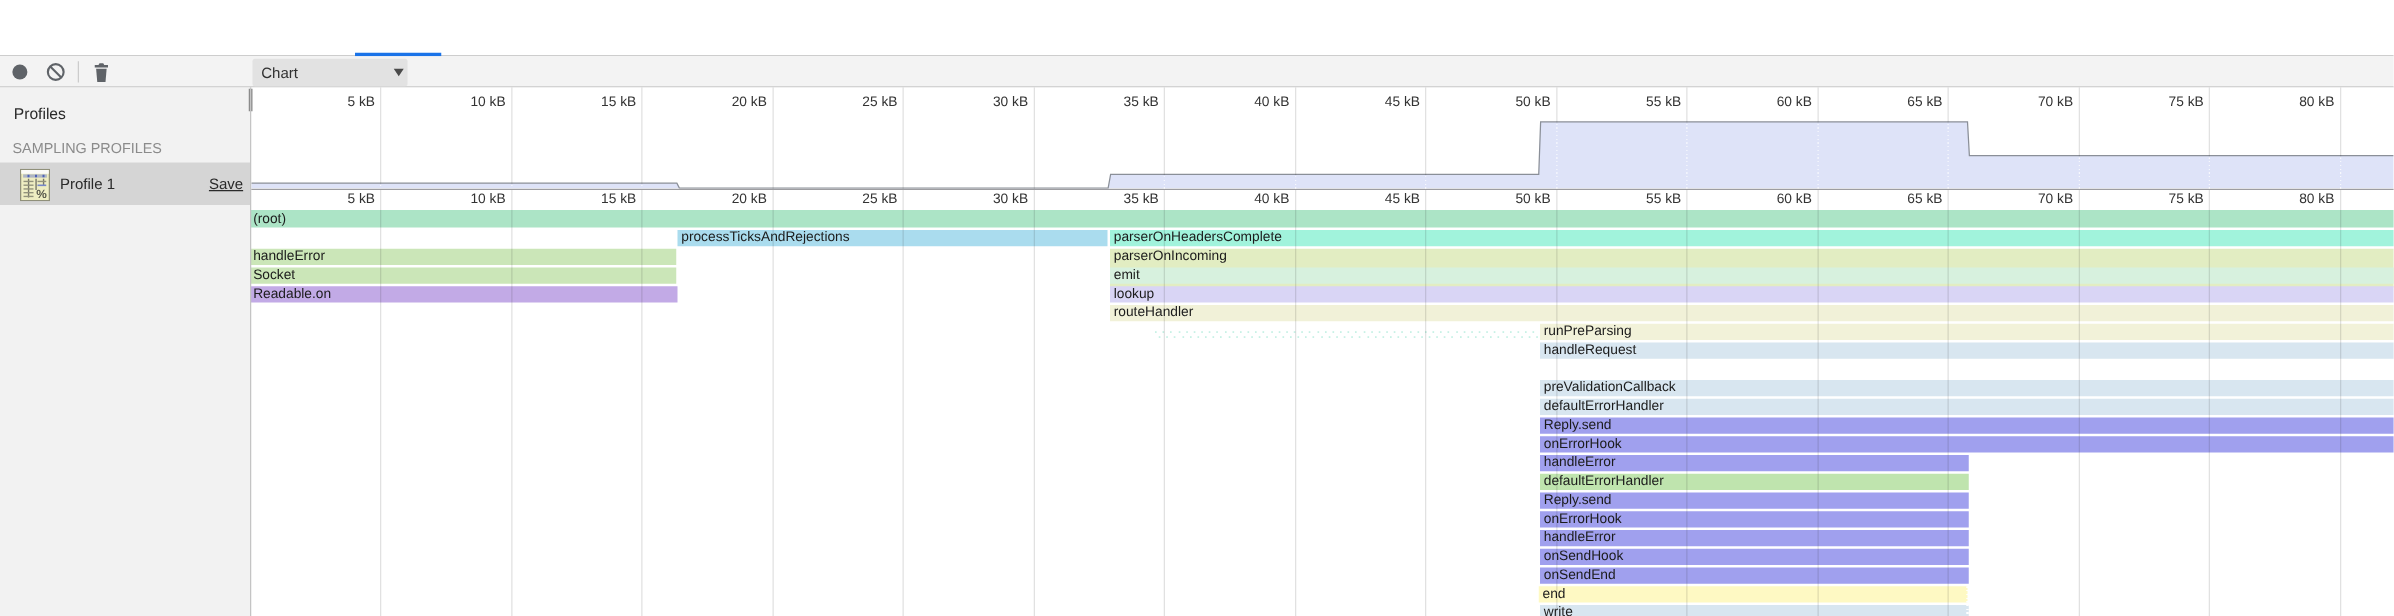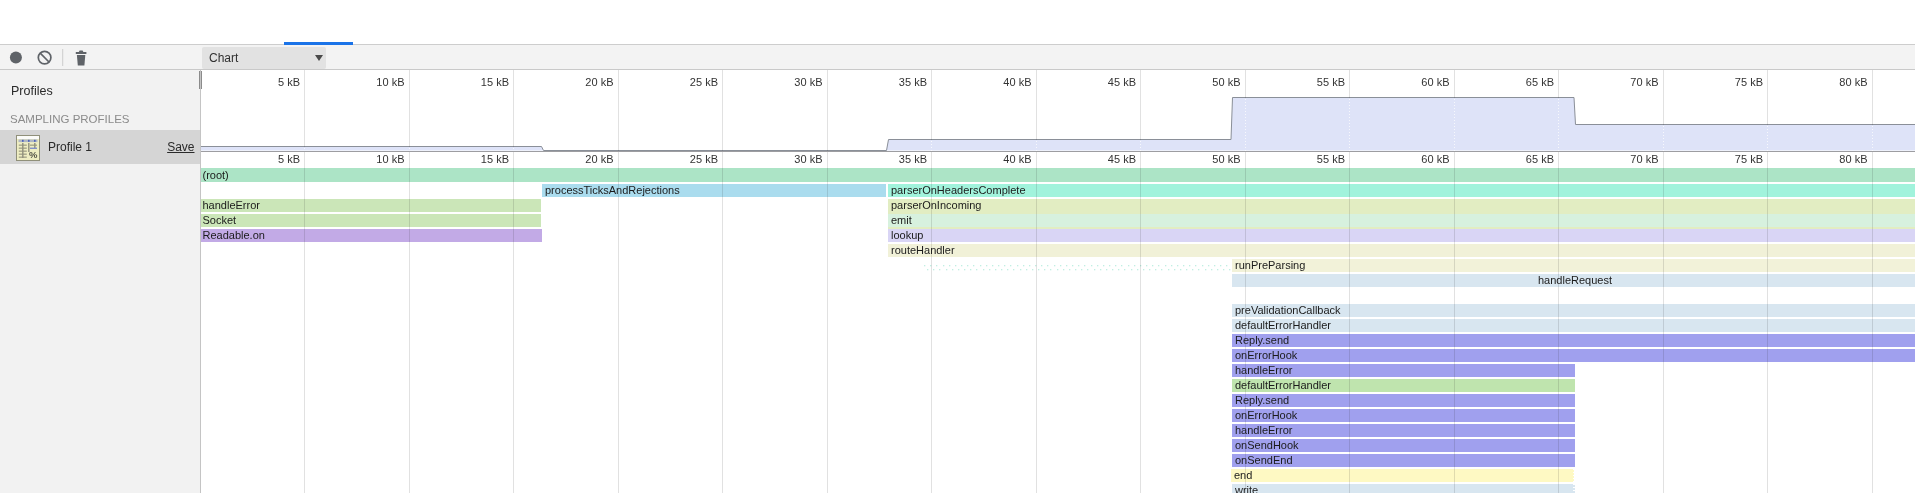--- a/index.html
+++ b/index.html
@@ -203,21 +203,21 @@
       <rect x="320" y="6" width="1.3" height="1.3" fill="#b5ecdd" fill-opacity="0.85"></rect>
       <rect x="323" y="10" width="1.3" height="1.3" fill="#b5ecdd" fill-opacity="0.85"></rect>
       <rect x="326" y="6" width="1.3" height="1.3" fill="#b5ecdd" fill-opacity="0.85"></rect>
       <rect x="329" y="10" width="1.3" height="1.3" fill="#b5ecdd" fill-opacity="0.85"></rect>
       <rect x="332" y="6" width="1.3" height="1.3" fill="#b5ecdd" fill-opacity="0.85"></rect>
       <rect x="335" y="10" width="1.3" height="1.3" fill="#b5ecdd" fill-opacity="0.85"></rect>
       <rect x="338" y="6" width="1.3" height="1.3" fill="#b5ecdd" fill-opacity="0.85"></rect>
       <rect x="341" y="10" width="1.3" height="1.3" fill="#b5ecdd" fill-opacity="0.85"></rect>
     </svg>
 <div class="bar" style="left:1232.0px;top:217.0px;width:683.0px;height:13.0px;background-color:#f2f2d9;">runPreParsing</div>
-<div class="bar" style="left:1232.0px;top:232.0px;width:683.0px;height:13.0px;background-color:#d8e6f0;text-align:center;">handleRequest</div>
+<div class="bar" style="left:1232.0px;top:232.0px;width:683.0px;height:13.0px;background-color:#d8e6f0;">handleRequest</div>
 <div class="bar" style="left:1232.0px;top:262.0px;width:683.0px;height:13.0px;background-color:#d8e6f0;">preValidationCallback</div>
 <div class="bar" style="left:1232.0px;top:277.0px;width:683.0px;height:13.0px;background-color:#d8e6f0;">defaultErrorHandler</div>
 <div class="bar" style="left:1232.0px;top:292.0px;width:683.0px;height:13.0px;background-color:#a0a0ee;">Reply.send</div>
 <div class="bar" style="left:1232.0px;top:307.0px;width:683.0px;height:13.0px;background-color:#a0a0ee;">onErrorHook</div>
 <div class="bar" style="left:1232.0px;top:322.0px;width:342.5px;height:13.0px;background-color:#a0a0ee;">handleError</div>
 <div class="bar" style="left:1232.0px;top:337.0px;width:342.5px;height:13.0px;background-color:#bfe4ae;">defaultErrorHandler</div>
 <div class="bar" style="left:1232.0px;top:352.0px;width:342.5px;height:13.0px;background-color:#a0a0ee;">Reply.send</div>
 <div class="bar" style="left:1232.0px;top:367.0px;width:342.5px;height:13.0px;background-color:#a0a0ee;">onErrorHook</div>
 <div class="bar" style="left:1232.0px;top:382.0px;width:342.5px;height:13.0px;background-color:#a0a0ee;">handleError</div>
 <div class="bar" style="left:1232.0px;top:397.0px;width:342.5px;height:13.0px;background-color:#a0a0ee;">onSendHook</div>

